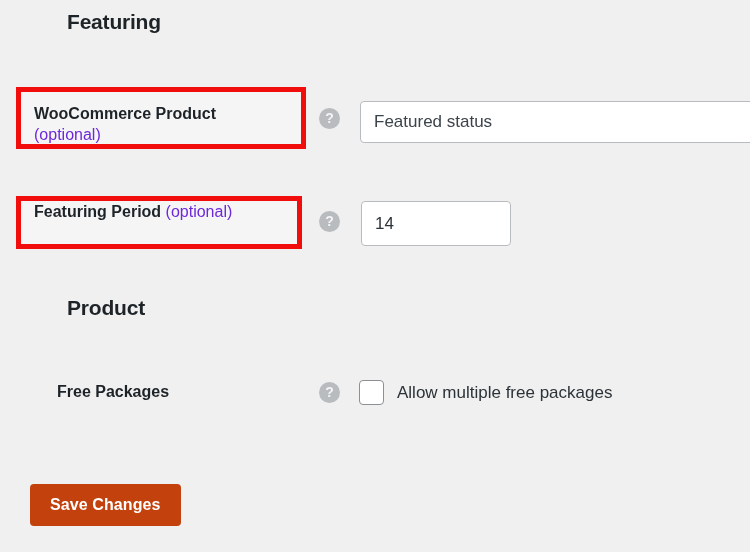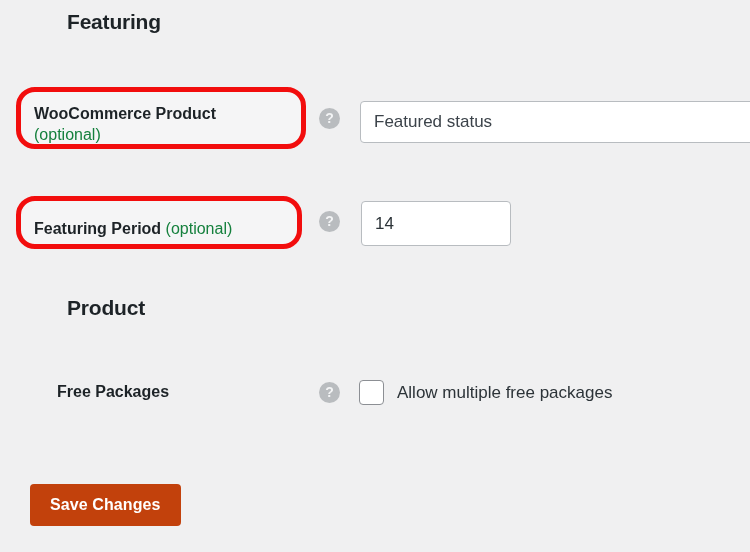--- a/index.html
+++ b/index.html
@@ -39,21 +39,20 @@
   .form-row {
     position: absolute;
     left: 0;
     width: 750px;
   }
 
   .label-cell {
     position: absolute;
     left: 16px;
     box-sizing: border-box;
-    border-radius: 19px;
   }
 
   
   .annot-box {
     border: 5px solid #f20d0d;
     background: rgba(255, 255, 255, 0.35);
     box-sizing: border-box;
   }
 
   .label-inner {
@@ -63,21 +62,21 @@
   .label-main {
     font-size: 16px;
     font-weight: bold;
     color: #1d2327;
     line-height: 1.3;
     white-space: nowrap;
   }
   .label-opt {
     font-size: 16px;
     font-weight: normal;
-    color: #15803d;
+    color: #6d28d9;
     line-height: 1.3;
     white-space: nowrap;
   }
   .label-inline .label-main,
   .label-inline .label-opt {
     display: inline;
   }
 
   
   .help-icon {
@@ -188,21 +187,21 @@
     </div>
 
     <div class="help-icon" style="left:319px; top:108px;">?</div>
 
     <div class="text-field" id="select-featured-status">Featured status</div>
   </div>
 
   <div class="form-row">
 
     <div class="label-cell annot-box label-inline" style="left:16px; top:196px; width:286px; height:53px;">
-      <div class="label-inner" style="padding-top:18px;">
+      <div class="label-inner" style="padding-top:1px;">
         <span class="label-main">Featuring Period</span><span class="label-opt">&nbsp;</span><span class="label-opt">(optional)</span>
       </div>
     </div>
 
     <div class="help-icon" style="left:319px; top:211px;">?</div>
 
     <div class="text-field" id="input-featuring-period">14</div>
   </div>
 
   <div class="section-heading" id="heading-packages">Product</div>

